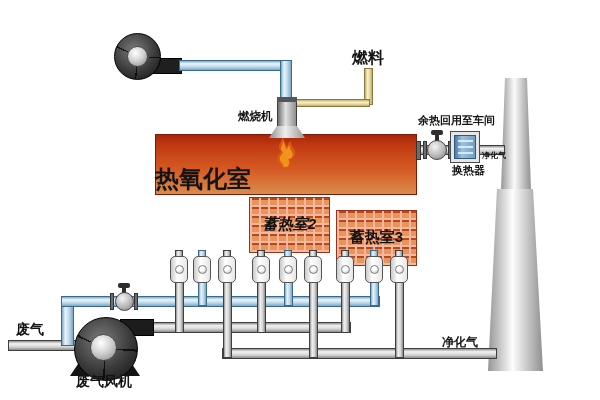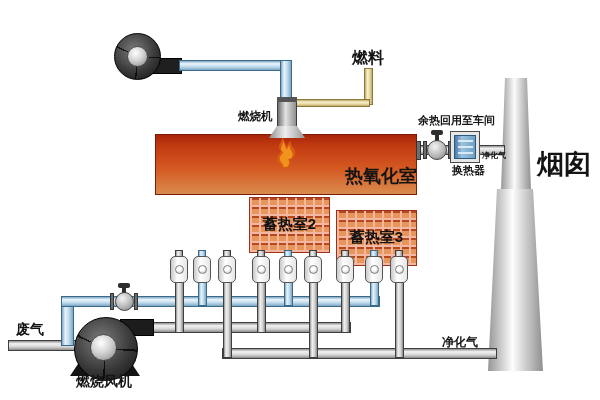--- a/index.html
+++ b/index.html
@@ -53,21 +53,21 @@
               background:linear-gradient(90deg,#8d8d8d,#fdfdfd 45%,#888888);"></div>
 
   <div class="abs" style="left:155px;top:134px;width:262px;height:61px;border:1px solid #7a1c06;box-sizing:border-box;
               background:linear-gradient(180deg,#a82508 0%,#c13a12 18%,#d55a22 58%,#d98b4e 100%);"></div>
 
   <svg class="abs" style="left:268px;top:135px;" width="40" height="34" viewBox="0 0 40 34">
     <path fill="#d95a10" d="M14 1 C15 6 11 8 11 12 C11 15 13 16 14 15 C12 19 8 20 9 25 C10 29 14 30 14 33 L20 33 C24 29 23 26 21 23 C26 24 28 20 27 16 C26 12 22 11 23 6 C20 8 19 10 19 12 C17 9 16 5 14 1 Z"></path>
     <path fill="#f0921e" d="M15 6 C15.5 9 13 11 13 14 C13 17 15 17 15.5 16.5 C14 20 11 21 12 25 C13 28 15.5 29 15.5 32 L19 32 C22 29 21.5 26.5 20 24 C23.5 24.5 25.5 21.5 24.5 18 C23.8 15 21 14 21.7 10 C19.5 12 19 13.5 19 15 C17.5 12.5 16.5 9 15 6 Z"></path>
   </svg>
 
-  <div class="regen" style="left:249px;top:197px;">
+  <div class="regen" style="left:249px;top:197px;font-style:italic;">
     <div class="rl">蓄热室2</div>
   </div>
   <div class="regen" style="left:336px;top:210px;">
     <div class="rl">蓄热室3</div>
   </div>
 
   <div class="ph" style="left:8px;top:340px;width:80px;height:11px;"></div>
   <div class="bv" style="left:61px;top:297px;width:13px;height:49px;"></div>
   <div class="bh" style="left:61px;top:296px;width:319px;height:11px;"></div>
   <div class="ph" style="left:133px;top:322px;width:218px;height:11px;"></div>
@@ -159,22 +159,21 @@
 
   <div class="abs" style="left:450px;top:131px;width:30px;height:32px;background:#e6e6e6;border:1px solid #4a4a4a;box-sizing:border-box;"></div>
   <div class="abs" style="left:454px;top:135px;width:22px;height:24px;border:1px solid #2f5a80;box-sizing:border-box;
               background:linear-gradient(90deg,#4a7aa8,#9cc2de 35%,#6f9fc4);"></div>
   <div class="abs" style="left:458px;top:140px;width:15px;height:2px;background:#d8eaf6;"></div>
   <div class="abs" style="left:458px;top:146px;width:15px;height:2px;background:#d8eaf6;"></div>
   <div class="abs" style="left:458px;top:152px;width:15px;height:2px;background:#d8eaf6;"></div>
 
   <div class="lbl" style="left:352px;top:50px;font-size:16px;">燃料</div>
   <div class="lbl" style="left:238px;top:111px;font-size:11.5px;">燃烧机</div>
-  <div class="lbl" style="left:155px;top:167px;width:262px;text-align:right;font-size:18px;">热氧化室</div>
+  <div class="lbl" style="left:155px;top:167px;width:262px;text-align:left;font-size:24px;">热氧化室</div>
   <div class="lbl" style="left:418px;top:115px;font-size:11px;">余热回用至车间</div>
   <div class="lbl" style="left:452px;top:165px;font-size:11px;">换热器</div>
   <div class="lbl" style="left:482px;top:152px;font-size:8px;">净化气</div>
-  <div class="lbl" style="left:537px;top:151px;font-size:27px;">烟囱</div>
   <div class="lbl" style="left:442px;top:336px;font-size:12px;">净化气</div>
   <div class="lbl" style="left:16px;top:322px;font-size:14px;text-align:center;">废气</div>
-  <div class="lbl" style="left:76px;top:374px;font-size:14px;">燃烧风机</div>
+  <div class="lbl" style="left:76px;top:374px;font-size:14px;">废气风机</div>
 
 </div>
 
 </body></html>

